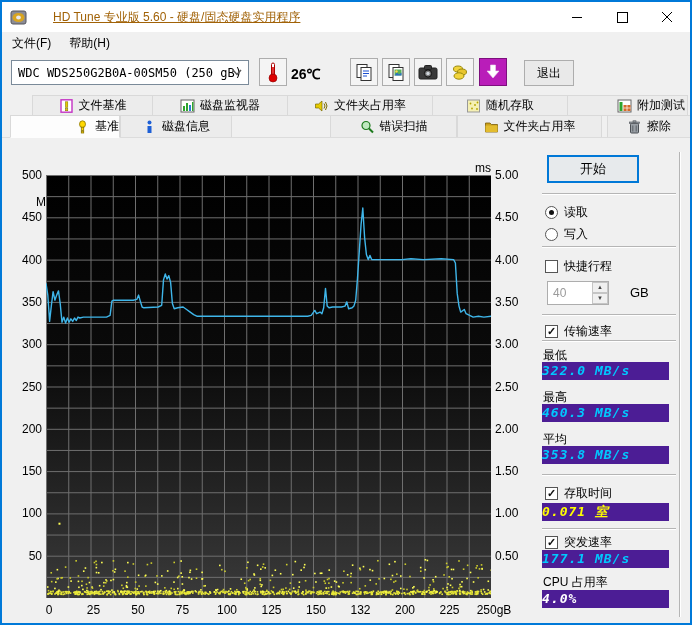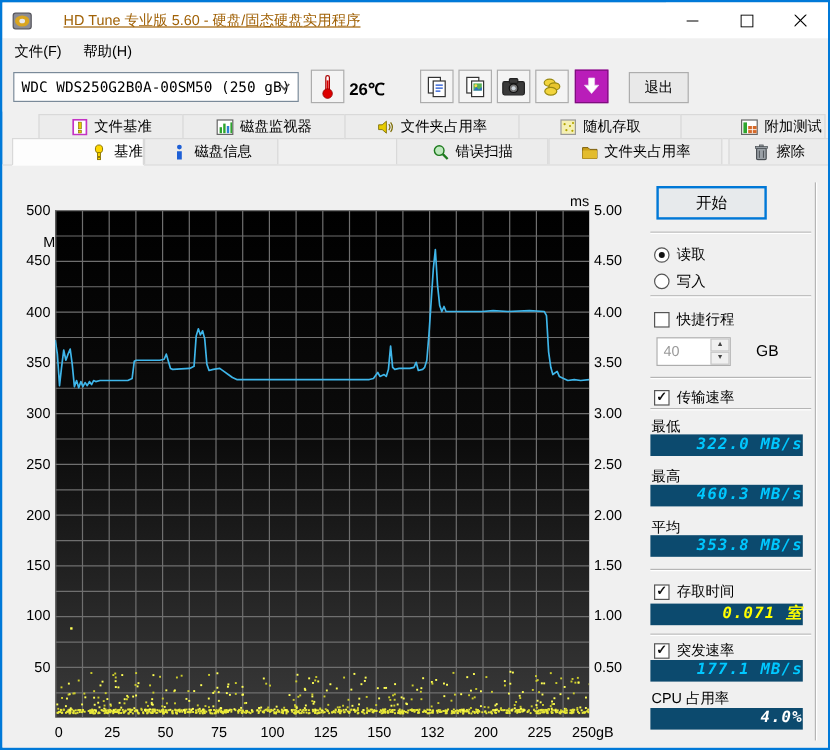--- a/index.html
+++ b/index.html
@@ -42,21 +42,21 @@
   .plot svg { position:absolute; left:0; top:0; }
 
   
   .start-btn { position:absolute; left:545px; top:17px; width:92px; height:28px; background:#e7eaec; border:2px solid #0078d7; font-size:13px; display:flex; align-items:center; justify-content:center; }
   .sep { position:absolute; left:540px; width:134px; height:2px; border-top:1px solid #b5b5b5; border-bottom:1px solid #ffffff; }
   .vsep { position:absolute; left:677px; top:14px; height:465px; width:2px; border-left:1px solid #b5b5b5; border-right:1px solid #ffffff; }
   .ctl-row { position:absolute; left:543px; display:flex; align-items:center; gap:6px; font-size:12px; }
   .radio { width:13px; height:13px; border-radius:50%; border:1px solid #555; background:#fff; position:relative; flex:0 0 auto; }
   .radio.sel::after { content:""; position:absolute; left:3px; top:3px; width:5px; height:5px; border-radius:50%; background:#111; }
   .cbox { width:13px; height:13px; border:1px solid #555; background:#fff; position:relative; flex:0 0 auto; font-size:11px; line-height:11px; text-align:center; color:#111; font-weight:bold; }
-  .lcd { position:absolute; left:540px; width:127px; height:18px; background:#0c4a6e; color:#00c8ff; font-family:"DejaVu Sans Mono",monospace; font-weight:bold; font-style:italic; font-size:13px; text-align:right; line-height:18px; letter-spacing:1px; }
+  .lcd { position:absolute; left:540px; width:127px; height:18px; background:#4c1d95; color:#00c8ff; font-family:"DejaVu Sans Mono",monospace; font-weight:bold; font-style:italic; font-size:13px; text-align:left; line-height:18px; letter-spacing:1px; }
   .lcd.yellow { color:#ffff00; }
   .lcd.white { color:#ffffff; }
   .plabel { position:absolute; left:541px; font-size:12px; }
   .spinbox { position:absolute; left:545px; top:143px; width:62px; height:24px; background:#fff; border:1px solid #adadad; }
   .spin-val { position:absolute; left:0; top:0; width:44px; height:22px; border:0; outline:0; color:#9a9a9a; font-size:12px; padding-left:5px; font-family:"Liberation Sans",sans-serif; background:transparent; }
   .spin-btns { position:absolute; right:0; top:0; width:16px; height:22px; display:flex; flex-direction:column; }
   .spin-btn { flex:1; background:#f0f0f0; border:1px solid #c5c5c5; font-size:6px; line-height:9px; text-align:center; color:#444; }
   .gb-label { position:absolute; left:628px; top:147px; font-size:13px; }
 </style>
 </head>

